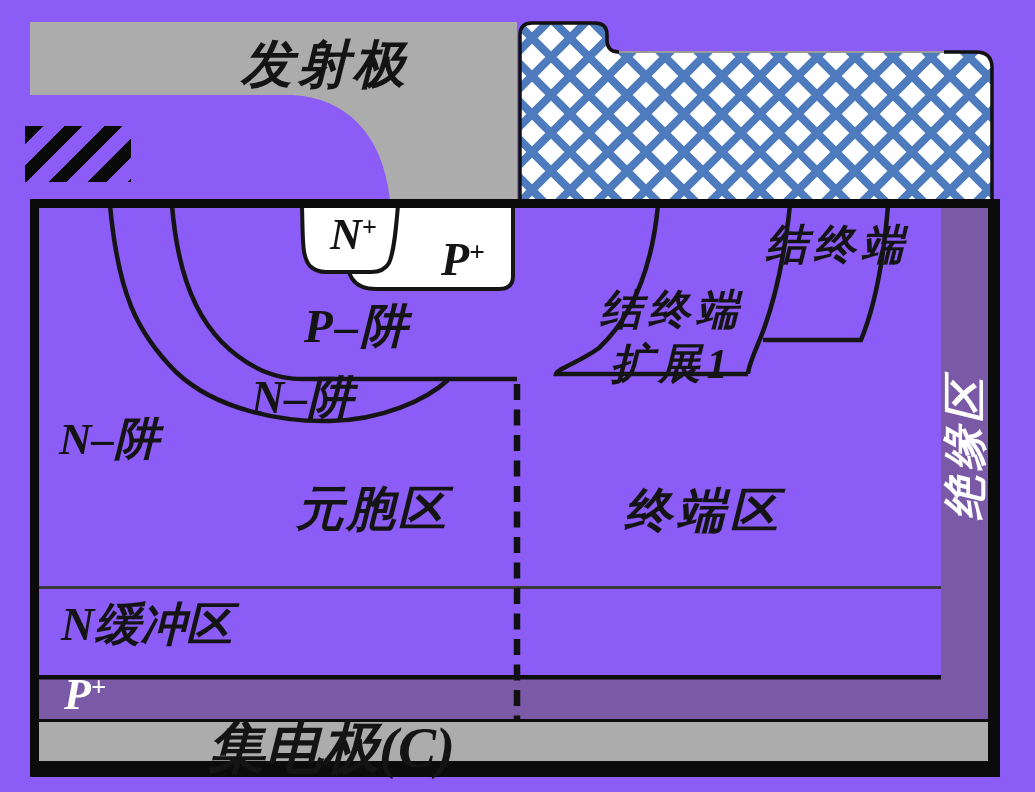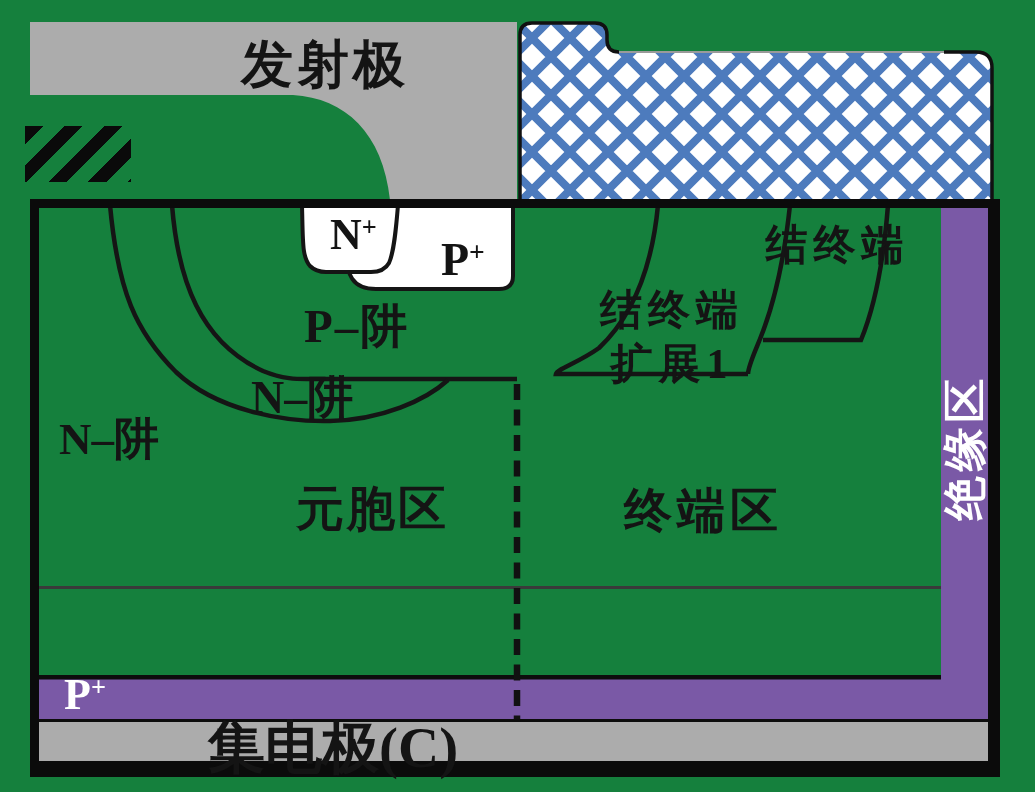--- a/index.html
+++ b/index.html
@@ -1,21 +1,22 @@
 <!DOCTYPE html>
 <html><head>
 <meta charset="utf-8">
 <style>
   html,body{margin:0;padding:0;background:#ffffff;}
   #canvas{
     position:relative;
     width:1035px;height:792px;
-    background:#15803d;
+    background:#8b5cf6;
     overflow:hidden;
     font-family:"Liberation Serif","DejaVu Serif",serif;
+    font-style:italic;
   }
   #diagram-svg{position:absolute;left:0;top:0;}
   .lbl{
     position:absolute;
     font-weight:700;
     color:#141414;
     white-space:nowrap;
     line-height:1.05;
   }
   .sup{font-size:0.60em;vertical-align:0.50em;font-weight:700;}
@@ -105,20 +106,21 @@
   <div class="lbl lbl-cell">元胞区</div>
 
   <div class="lbl lbl-jte lbl-jte1">
     <div>结终端</div>
     <div>扩展1</div>
   </div>
   <div class="lbl lbl-jte lbl-jte2">
     <div>结终端</div>
   </div>
 
+  <div class="lbl lbl-nbuffer">N缓冲区</div>
 
   <div class="lbl lbl-pplus-col"><span>P</span><span class="sup">+</span></div>
 
   <div class="lbl lbl-collector">集电极(C)</div>
 
   <div class="lbl lbl-insulation">绝缘区</div>
 
 </div>
 
 </body></html>

